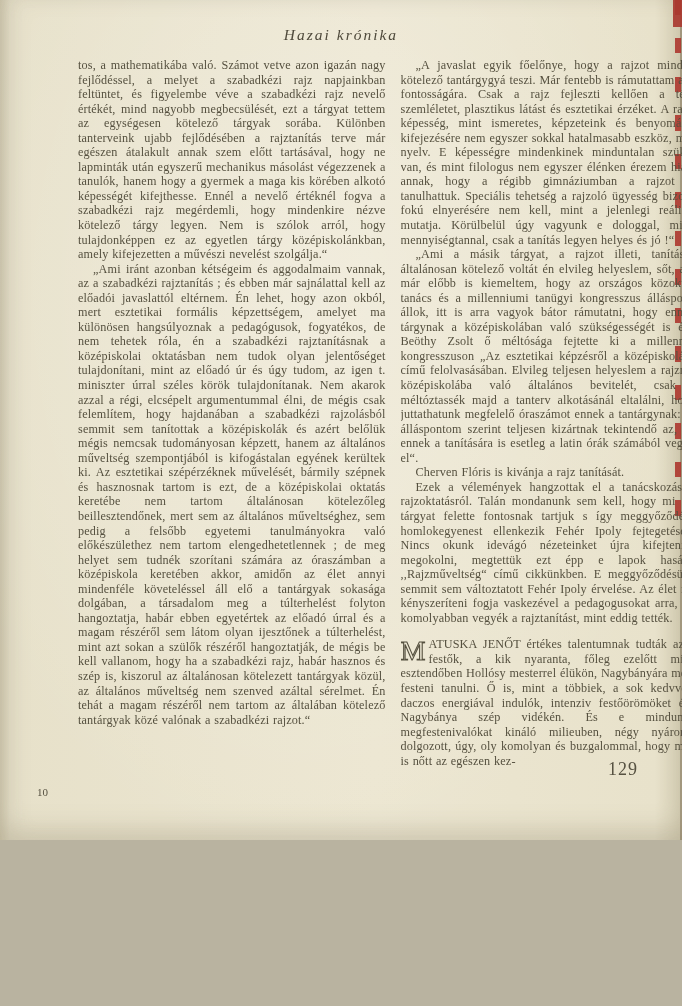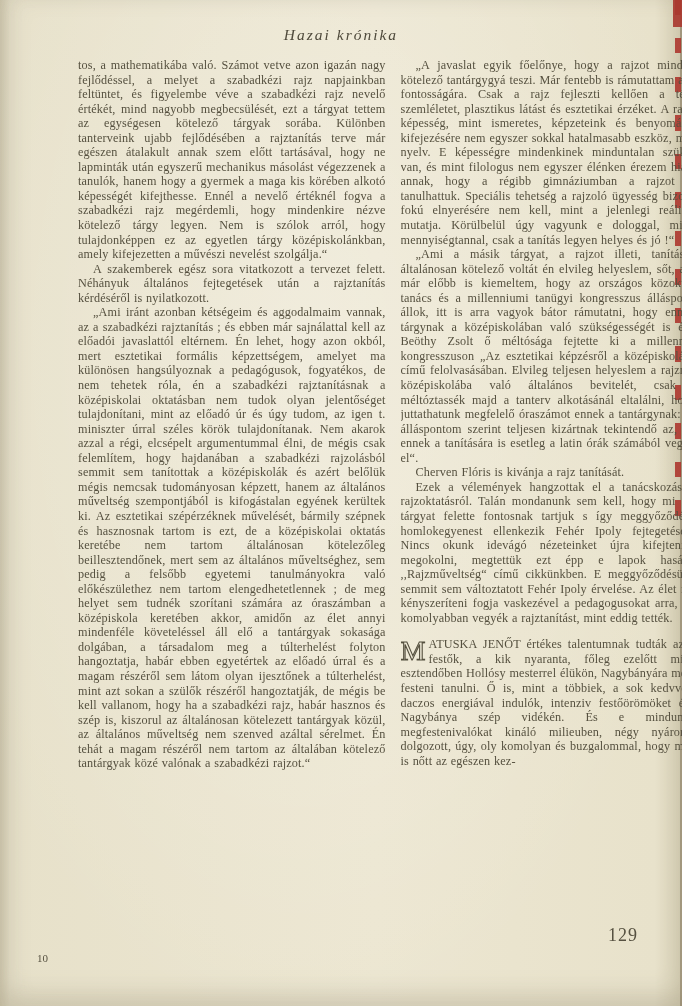--- a/index.html
+++ b/index.html
@@ -5,21 +5,21 @@
   * { margin: 0; padding: 0; box-sizing: border-box; }
   html, body { width: 682px; height: 1006px; }
   body {
     font-family: "Liberation Serif", "DejaVu Serif", serif;
     background: #b9b3a0;
     overflow: hidden;
   }
   .page {
     position: relative;
     width: 682px;
-    height: 1006px;
+    height: 840px;
     color: #55503f;
     background:
       radial-gradient(ellipse at 45% 35%, rgba(255,255,255,0.28), rgba(255,255,255,0) 75%),
       linear-gradient(to right, #d9d2b8 0px, #e7e1ca 10px, #ece6d1 55%, #e8e2cb 96%, #d5ceb4 100%),
       #eae4cf;
     box-shadow: inset 0 -14px 22px rgba(120,110,85,0.18), inset 14px 0 20px rgba(120,110,85,0.10);
     overflow: hidden;
   }
   .edge-line {
     position: absolute; top: 0; right: 0; width: 2px; height: 100%;
@@ -94,21 +94,20 @@
   <div class="edge-line"></div>
   <div class="edge-marks"></div>
   <div class="corner-mark"></div>
 
   <div class="header-title">Hazai krónika</div>
 
   <div class="columns">
 
     <div class="col">
       <p>tos, a mathematikába való. Számot vetve azon igazán nagy fejlődéssel, a melyet a szabadkézi rajz napjainkban feltüntet, és figyelembe véve a szabadkézi rajz nevelő értékét, mind nagyobb megbecsülését, ezt a tárgyat tettem az egységesen kötelező tárgyak sorába. Különben tanterveink ujabb fejlődésében a rajztanítás terve már egészen átalakult annak szem előtt tartásával, hogy ne lapminták után egyszerű mechanikus másolást végezzenek a tanulók, hanem hogy a gyermek a maga kis körében alkotó képességét kifejthesse. Ennél a nevelő értéknél fogva a szabadkézi rajz megérdemli, hogy mindenkire nézve kötelező tárgy legyen. Nem is szólok arról, hogy tulajdonképpen ez az egyetlen tárgy középiskolánkban, amely kifejezetten a művészi nevelést szolgálja.“</p>
-      <p class="ind">A szakemberek egész sora vitatkozott a tervezet felett. Néhányuk általános fejtegetések után a rajztanítás kérdéséről is nyilatkozott.</p>
       <p class="ind">„Ami iránt azonban kétségeim és aggodalmaim vannak, az a szabadkézi rajztanítás ; és ebben már sajnálattal kell az előadói javaslattól eltérnem. Én lehet, hogy azon okból, mert esztetikai formális képzettségem, amelyet ma különösen hangsúlyoznak a pedagógusok, fogyatékos, de nem tehetek róla, én a szabadkézi rajztanításnak a középiskolai oktatásban nem tudok olyan jelentőséget tulajdonítani, mint az előadó úr és úgy tudom, az igen t. miniszter úrral széles körök tulajdonítanak. Nem akarok azzal a régi, elcsépelt argumentummal élni, de mégis csak felemlítem, hogy hajdanában a szabadkézi rajzolásból semmit sem tanítottak a középiskolák és azért belőlük mégis nemcsak tudományosan képzett, hanem az általános műveltség szempontjából is kifogástalan egyének kerültek ki. Az esztetikai szépérzéknek művelését, bármily szépnek és hasznosnak tartom is ezt, de a középiskolai oktatás keretébe nem tartom általánosan kötelezőleg beillesztendőnek, mert sem az általános műveltséghez, sem pedig a felsőbb egyetemi tanulmányokra való előkészülethez nem tartom elengedhetetlennek ; de meg helyet sem tudnék szorítani számára az óraszámban a középiskola keretében akkor, amidőn az élet annyi mindenféle követeléssel áll elő a tantárgyak sokasága dolgában, a társadalom meg a túlterhelést folyton hangoztatja, habár ebben egyetértek az előadó úrral és a magam részéről sem látom olyan ijesztőnek a túlterhelést, mint azt sokan a szülők részéről hangoztatják, de mégis be kell vallanom, hogy ha a szabadkézi rajz, habár hasznos és szép is, kiszorul az általánosan kötelezett tantárgyak közül, az általános műveltség nem szenved azáltal sérelmet. Én tehát a magam részéről nem tartom az általában kötelező tantárgyak közé valónak a szabadkézi rajzot.“</p>
     </div>
 
     <div class="col">
       <p class="ind">„A javaslat egyik főelőnye, hogy a rajzot mindenkit kötelező tantárgygyá teszi. Már fentebb is rámutattam annak fontosságára. Csak a rajz fejleszti kellően a térbeli szemléletet, plasztikus látást és esztetikai érzéket. A rajzoló képesség, mint ismeretes, képzeteink és benyomásaink kifejezésére nem egyszer sokkal hatalmasabb eszköz, mint a nyelv. E képességre mindenkinek minduntalan szüksége van, és mint filologus nem egyszer élénken érezem hiányát annak, hogy a régibb gimnáziumban a rajzot nem tanulhattuk. Speciális tehetség a rajzoló ügyesség bizonyos fokú elnyerésére nem kell, mint a jelenlegi reáliskola mutatja. Körülbelül úgy vagyunk e dologgal, mint a mennyiségtannal, csak a tanítás legyen helyes és jó !“</p>
       <p class="ind">„Ami a másik tárgyat, a rajzot illeti, tanításának általánosan kötelező voltát én elvileg helyeslem, sőt, amint már előbb is kiemeltem, hogy az országos közoktatási tanács és a millenniumi tanügyi kongresszus álláspontján állok, itt is arra vagyok bátor rámutatni, hogy ennek a tárgynak a középiskolában való szükségességét is éppen Beöthy Zsolt ő méltósága fejtette ki a millenniumi kongresszuson „Az esztetikai képzésről a középiskolában“ című felolvasásában. Elvileg teljesen helyeslem a rajznak a középiskolába való általános bevitelét, csak azt méltóztassék majd a tanterv alkotásánál eltalálni, hogyan juttathatunk megfelelő óraszámot ennek a tantárgynak: mert álláspontom szerint teljesen kizártnak tekintendő az, hogy ennek a tanítására is esetleg a latin órák számából vegyünk el“.</p>
       <p class="ind">Cherven Flóris is kivánja a rajz tanítását.</p>
       <p class="ind">Ezek a vélemények hangzottak el a tanácskozáson a rajzoktatásról. Talán mondanunk sem kell, hogy mi ezt a tárgyat felette fontosnak tartjuk s így meggyőződésünk homlokegyenest ellenkezik Fehér Ipoly fejtegetéseivel. Nincs okunk idevágó nézeteinket újra kifejteni és megokolni, megtettük ezt épp e lapok hasábjain ,,Rajzműveltség“ című cikkünkben. E meggyőződésünkön semmit sem változtatott Fehér Ipoly érvelése. Az élet maga kényszeríteni fogja vaskezével a pedagogusokat arra, hogy komolyabban vegyék a rajztanítást, mint eddig tették.</p>
       <p class="article-start"><span class="dropcap">M</span><span>ATUSKA JENŐT értékes talentumnak tudták azok a festők, a kik nyaranta, főleg ezelőtt minden esztendőben Hollósy mesterrel élükön, Nagybányára mentek festeni tanulni. Ő is, mint a többiek, a sok kedvvel és daczos energiával indulók, intenziv festőörömöket élt át Nagybánya szép vidékén. És e minduntalan megfestenivalókat kináló milieuben, négy nyáron át dolgozott, úgy, oly komolyan és buzgalommal, hogy már ki is nőtt az egészen kez-</span></p>
     </div>

